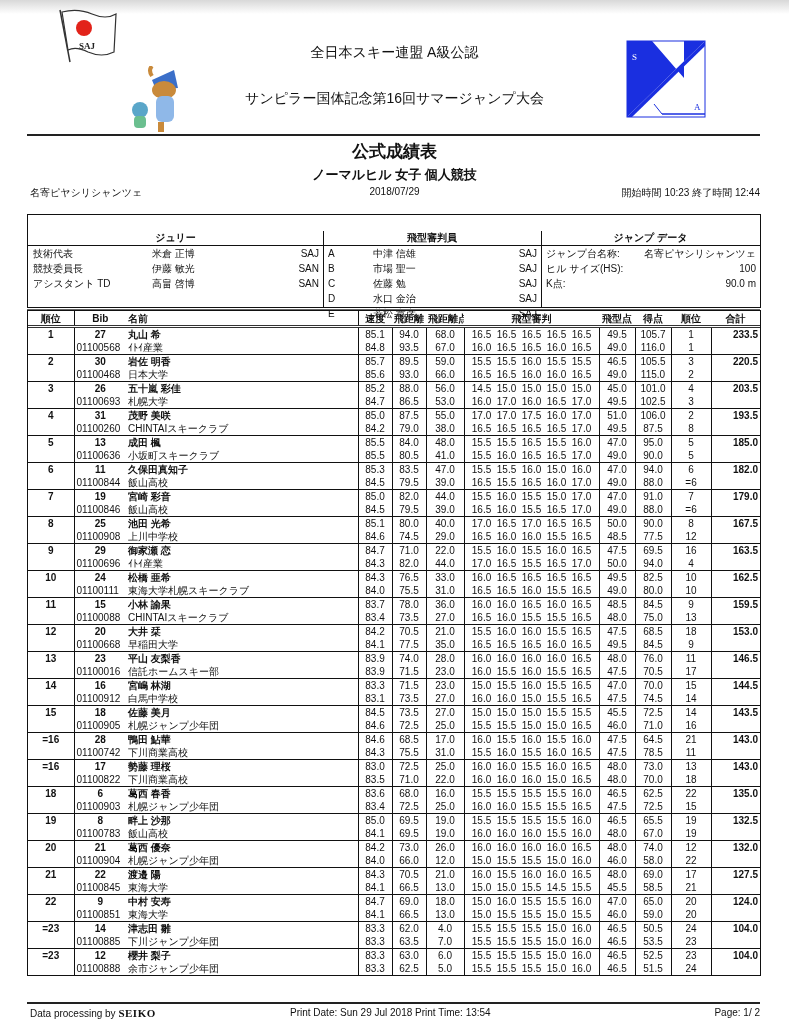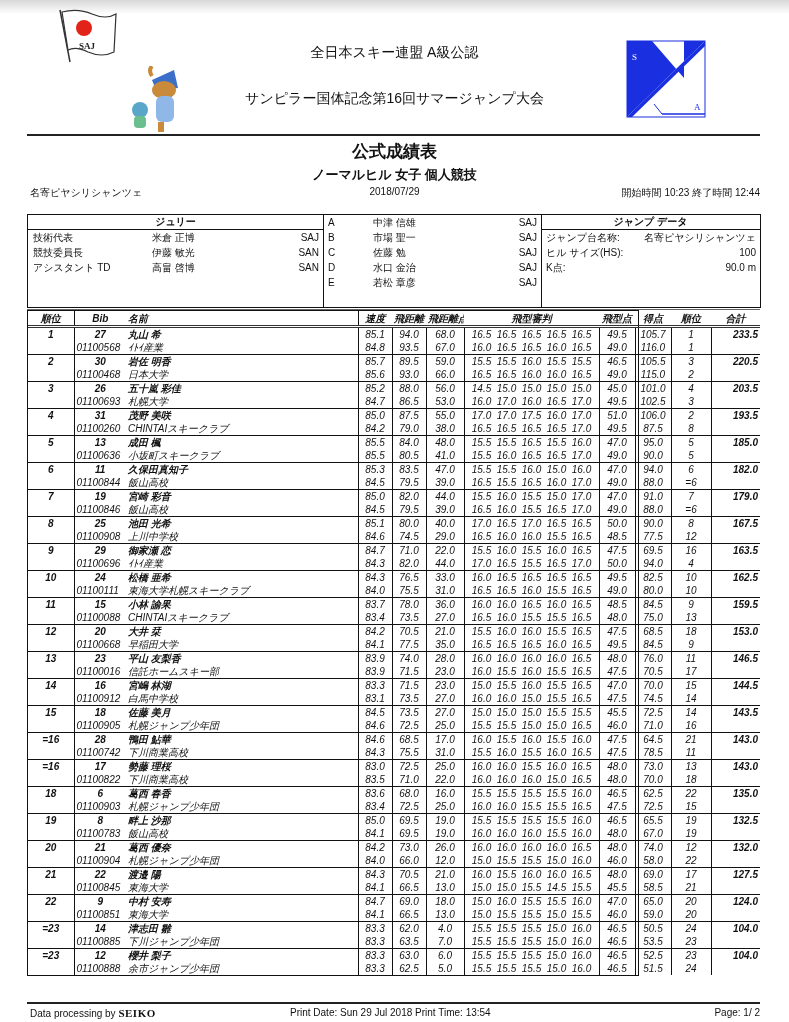--- a/index.html
+++ b/index.html
@@ -15,30 +15,30 @@
   #org-line { top:44px; }
   #event-line { top:90px; }
   #hr-top { left:27px; top:134px; width:733px; height:2px; background:#222; }
   #doc-title { top:140px; font-size:17px; font-weight:bold; }
   #subtitle { top:166px; font-size:13px; font-weight:bold; }
   #venue { left:30px; top:186px; font-size:10px; }
   #date { left:0; width:789px; text-align:center; top:186px; font-size:10px; }
   #times { right:29px; top:186px; font-size:10px; }
   
   #officials { left:27px; top:214px; width:734px; height:94px; border:1.5px solid #111; box-sizing:border-box; }
-  .off-col { position:absolute; top:0; bottom:0; }
+  .off-col { position:absolute; top:16px; bottom:0; }
   .off-head { height:14px; border-bottom:1px solid #111; text-align:center; font-weight:bold; font-size:10px; line-height:14px; }
   .off-row { height:15px; line-height:15px; font-size:10px; position:relative; white-space:nowrap; }
   #jury { left:0; width:295px; border-right:1.5px solid #111; }
   #judges { left:295px; width:218px; border-right:1.5px solid #111; }
   #jump { left:513px; right:0; }
   .sp { position:absolute; }
   #hr-mid { left:27px; top:309px; width:733px; height:1px; background:#666; }
   
-  #results { left:27px; top:310px; width:612px; border:1.5px solid #111; box-sizing:border-box;font-style:italic; }
+  #results { left:27px; top:310px; width:734px; border:1.5px solid #111; box-sizing:border-box; }
   table { border-collapse:collapse; width:100%; table-layout:fixed; }
   td, th { padding:0 2px; font-size:10px; white-space:nowrap; overflow:hidden; height:13px; line-height:13px; }
   thead th { font-weight:bold; height:14px; }
   thead tr.h2 th { font-weight:normal; }
   thead tr.h2 th.b { font-weight:bold; }
   .c { text-align:center; }
   .r { text-align:right; }
   .l { text-align:left; }
   .bl { border-left:1px solid #111; }
   tbody.athlete { border-top:1.5px solid #111; }
@@ -113,20 +113,21 @@
           <span class="sp" style="right:4px">SAN</span>
         </div>
         <div class="off-row">
           <span class="sp" style="left:5px">アシスタント TD</span>
           <span class="sp" style="left:124px">高畠  啓博</span>
           <span class="sp" style="right:4px">SAN</span>
         </div>
       </div>
   </div>
   <div class="off-col" id="judges">
+    <div class="off-head">飛型審判員</div>
     <div id="judge-rows">
         <div class="off-row">
           <span class="sp" style="left:5px">A</span>
           <span class="sp" style="left:50px">中津  信雄</span>
           <span class="sp" style="right:4px">SAJ</span>
         </div>
         <div class="off-row">
           <span class="sp" style="left:5px">B</span>
           <span class="sp" style="left:50px">市場  聖一</span>
           <span class="sp" style="right:4px">SAJ</span>

